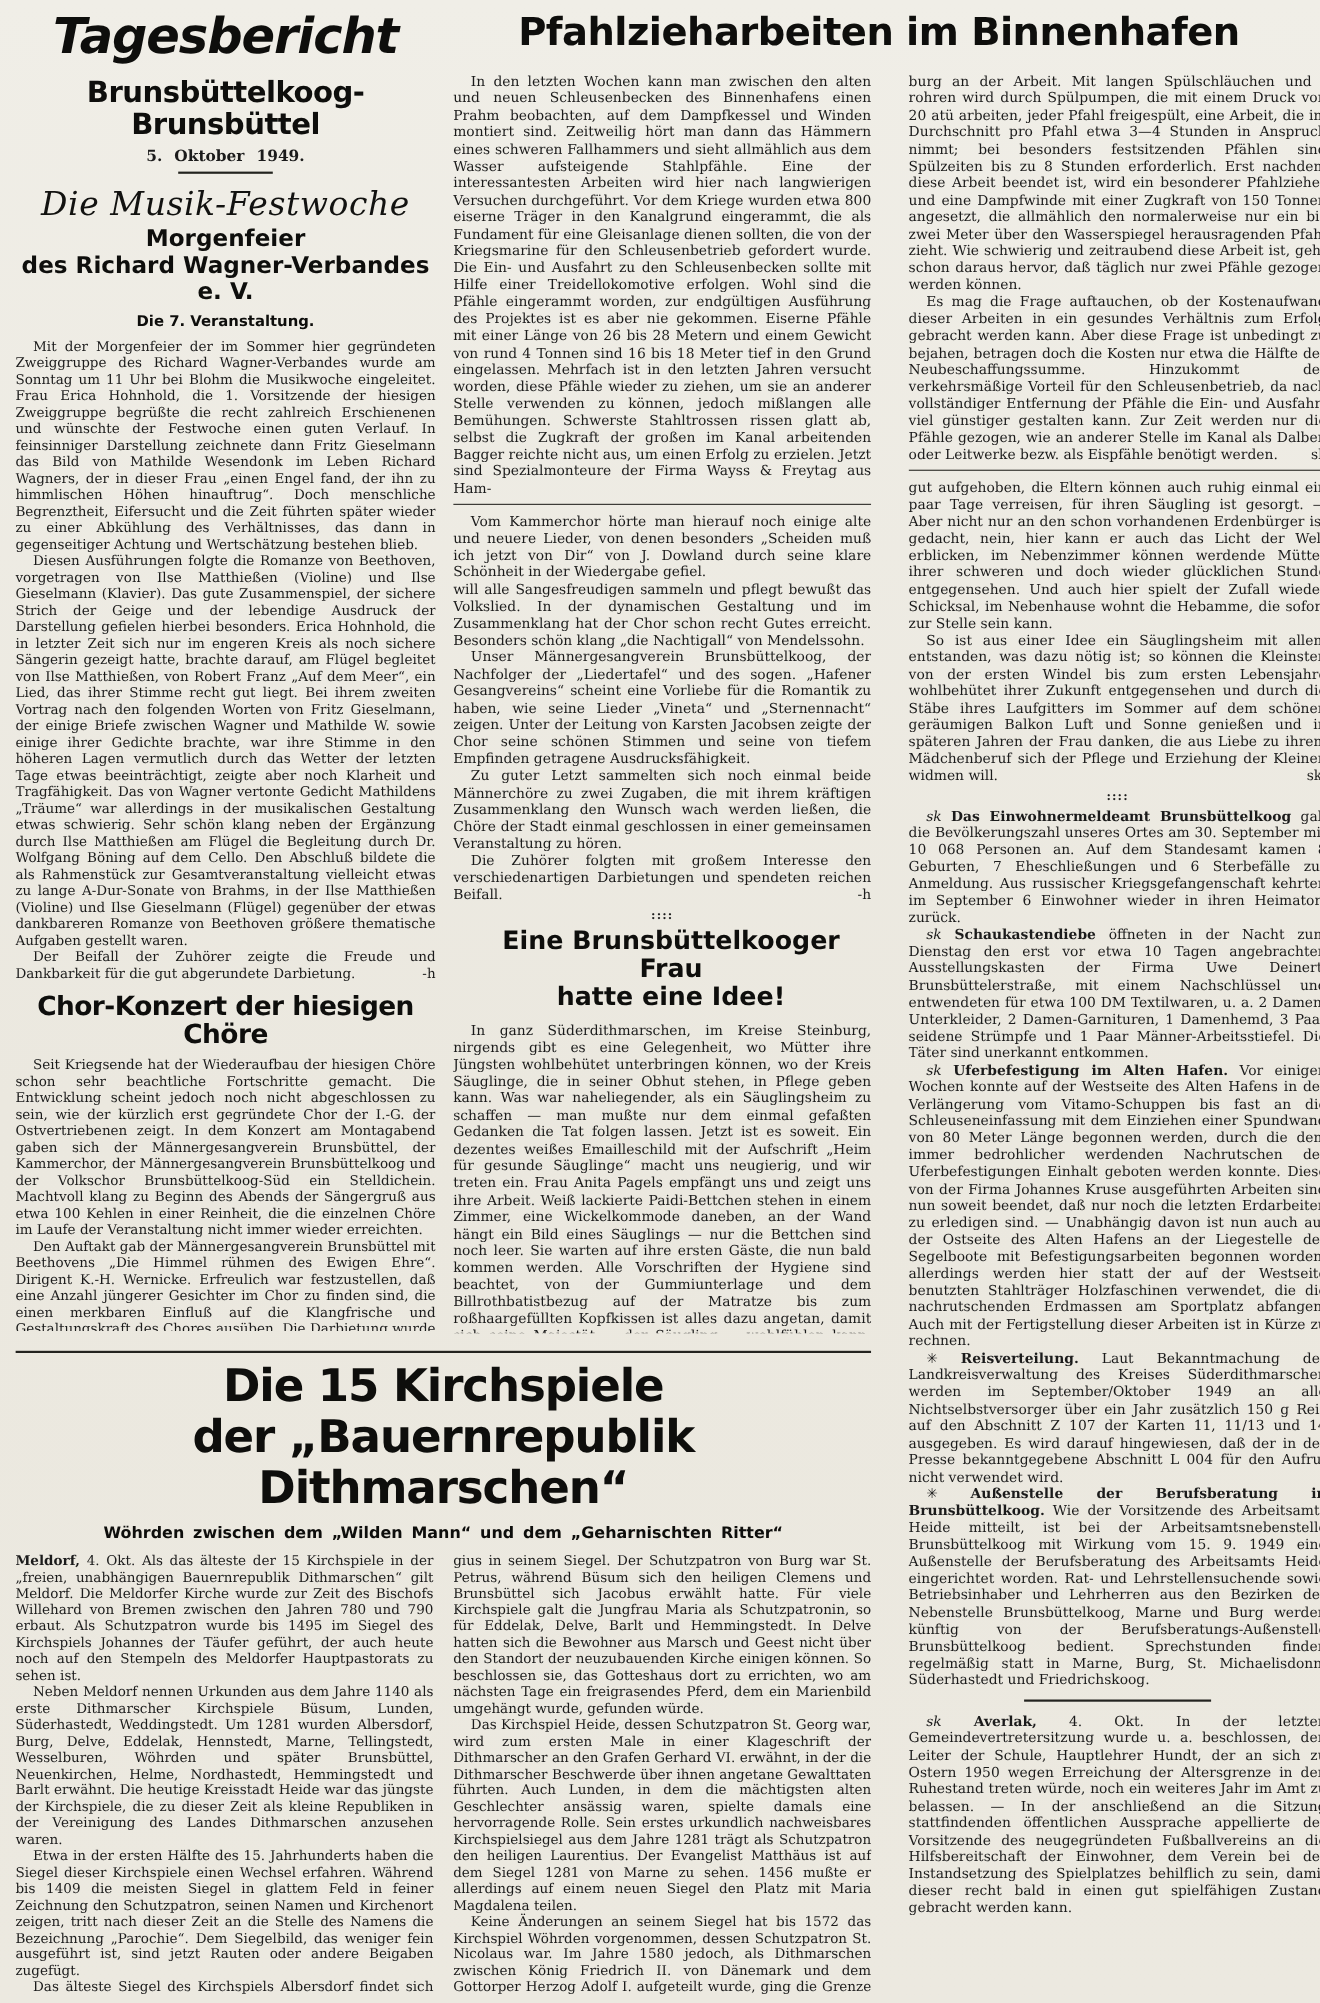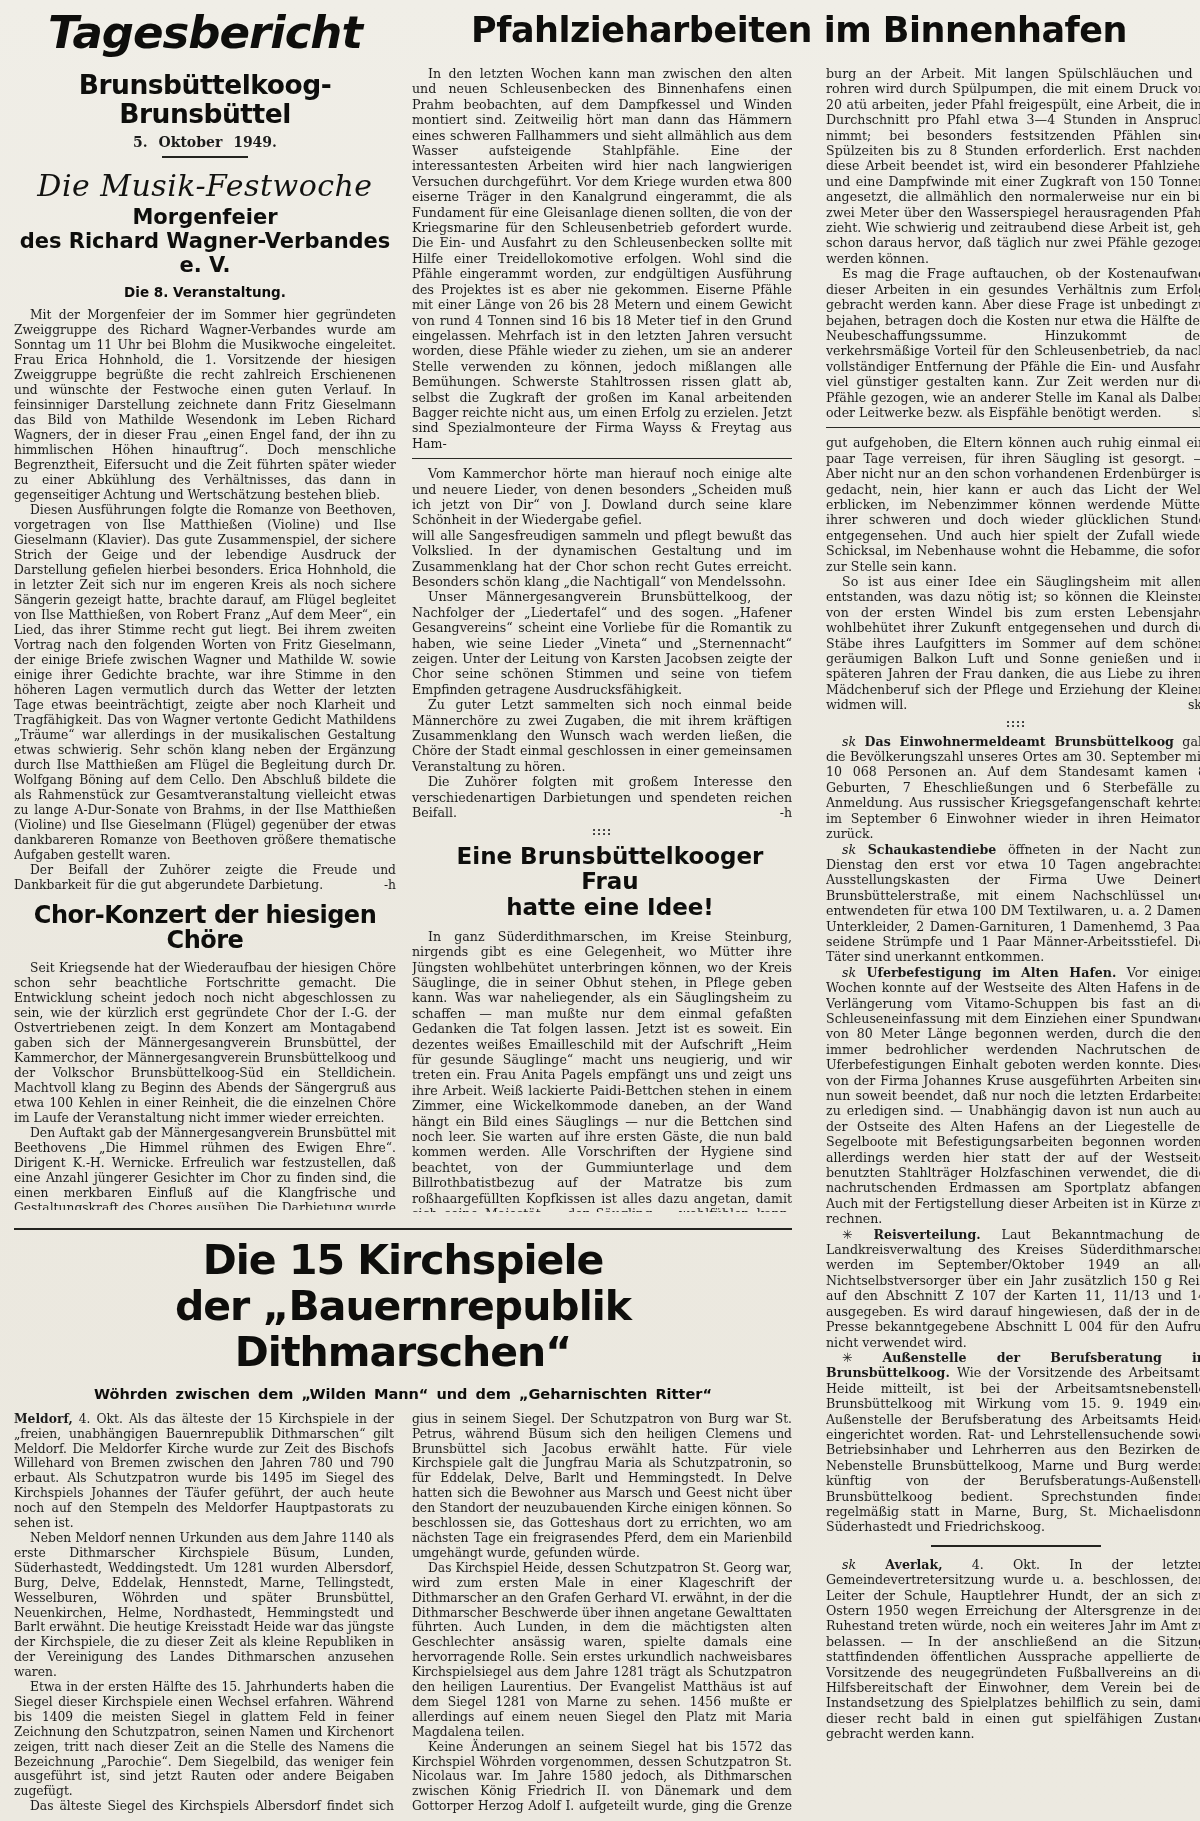--- a/index.html
+++ b/index.html
@@ -59,21 +59,21 @@
       <div class="mast-title">Tagesbericht</div>
       <div class="mast-sub">Brunsbüttelkoog-Brunsbüttel</div>
       <div class="mast-date">5. Oktober 1949.</div>
       <hr class="rule-short">
     </div>
 
     <div>
       <div class="script-head">Die Musik-Festwoche</div>
       <div class="h-center morgen1">Morgenfeier</div>
       <div class="h-center morgen2">des Richard Wagner-Verbandes e. V.</div>
-      <div class="h-center kicker-sub">Die 8. Veranstaltung.</div>
+      <div class="h-center kicker-sub">Die 7. Veranstaltung.</div>
       <div class="body-text feuil">
         <p>Mit der Morgenfeier der im Sommer hier gegründeten Zweiggruppe des Richard Wagner-Verbandes wurde am Sonntag um 11 Uhr bei Blohm die Musikwoche eingeleitet. Frau Erica Hohnhold, die 1. Vorsitzende der hiesigen Zweiggruppe begrüßte die recht zahlreich Erschienenen und wünschte der Festwoche einen guten Verlauf. In feinsinniger Darstellung zeichnete dann Fritz Gieselmann das Bild von Mathilde Wesendonk im Leben Richard Wagners, der in dieser Frau „einen Engel fand, der ihn zu himmlischen Höhen hinauftrug“. Doch menschliche Begrenztheit, Eifersucht und die Zeit führten später wieder zu einer Abkühlung des Verhältnisses, das dann in gegenseitiger Achtung und Wertschätzung bestehen blieb.</p>
         <p>Diesen Ausführungen folgte die Romanze von Beethoven, vorgetragen von Ilse Matthießen (Violine) und Ilse Gieselmann (Klavier). Das gute Zusammenspiel, der sichere Strich der Geige und der lebendige Ausdruck der Darstellung gefielen hierbei besonders. Erica Hohnhold, die in letzter Zeit sich nur im engeren Kreis als noch sichere Sängerin gezeigt hatte, brachte darauf, am Flügel begleitet von Ilse Matthießen, von Robert Franz „Auf dem Meer“, ein Lied, das ihrer Stimme recht gut liegt. Bei ihrem zweiten Vortrag nach den folgenden Worten von Fritz Gieselmann, der einige Briefe zwischen Wagner und Mathilde W. sowie einige ihrer Gedichte brachte, war ihre Stimme in den höheren Lagen vermutlich durch das Wetter der letzten Tage etwas beeinträchtigt, zeigte aber noch Klarheit und Tragfähigkeit. Das von Wagner vertonte Gedicht Mathildens „Träume“ war allerdings in der musikalischen Gestaltung etwas schwierig. Sehr schön klang neben der Ergänzung durch Ilse Matthießen am Flügel die Begleitung durch Dr. Wolfgang Böning auf dem Cello. Den Abschluß bildete die als Rahmenstück zur Gesamtveranstaltung vielleicht etwas zu lange A-Dur-Sonate von Brahms, in der Ilse Matthießen (Violine) und Ilse Gieselmann (Flügel) gegenüber der etwas dankbareren Romanze von Beethoven größere thematische Aufgaben gestellt waren.</p>
         <p><span>Der Beifall der Zuhörer zeigte die Freude und Dankbarkeit für die gut abgerundete Darbietung.</span>
           <span class="sig">-h</span></p>
       </div>
     </div>
 
     <div>
       <div class="h-center chor-head">Chor-Konzert der hiesigen Chöre</div>

